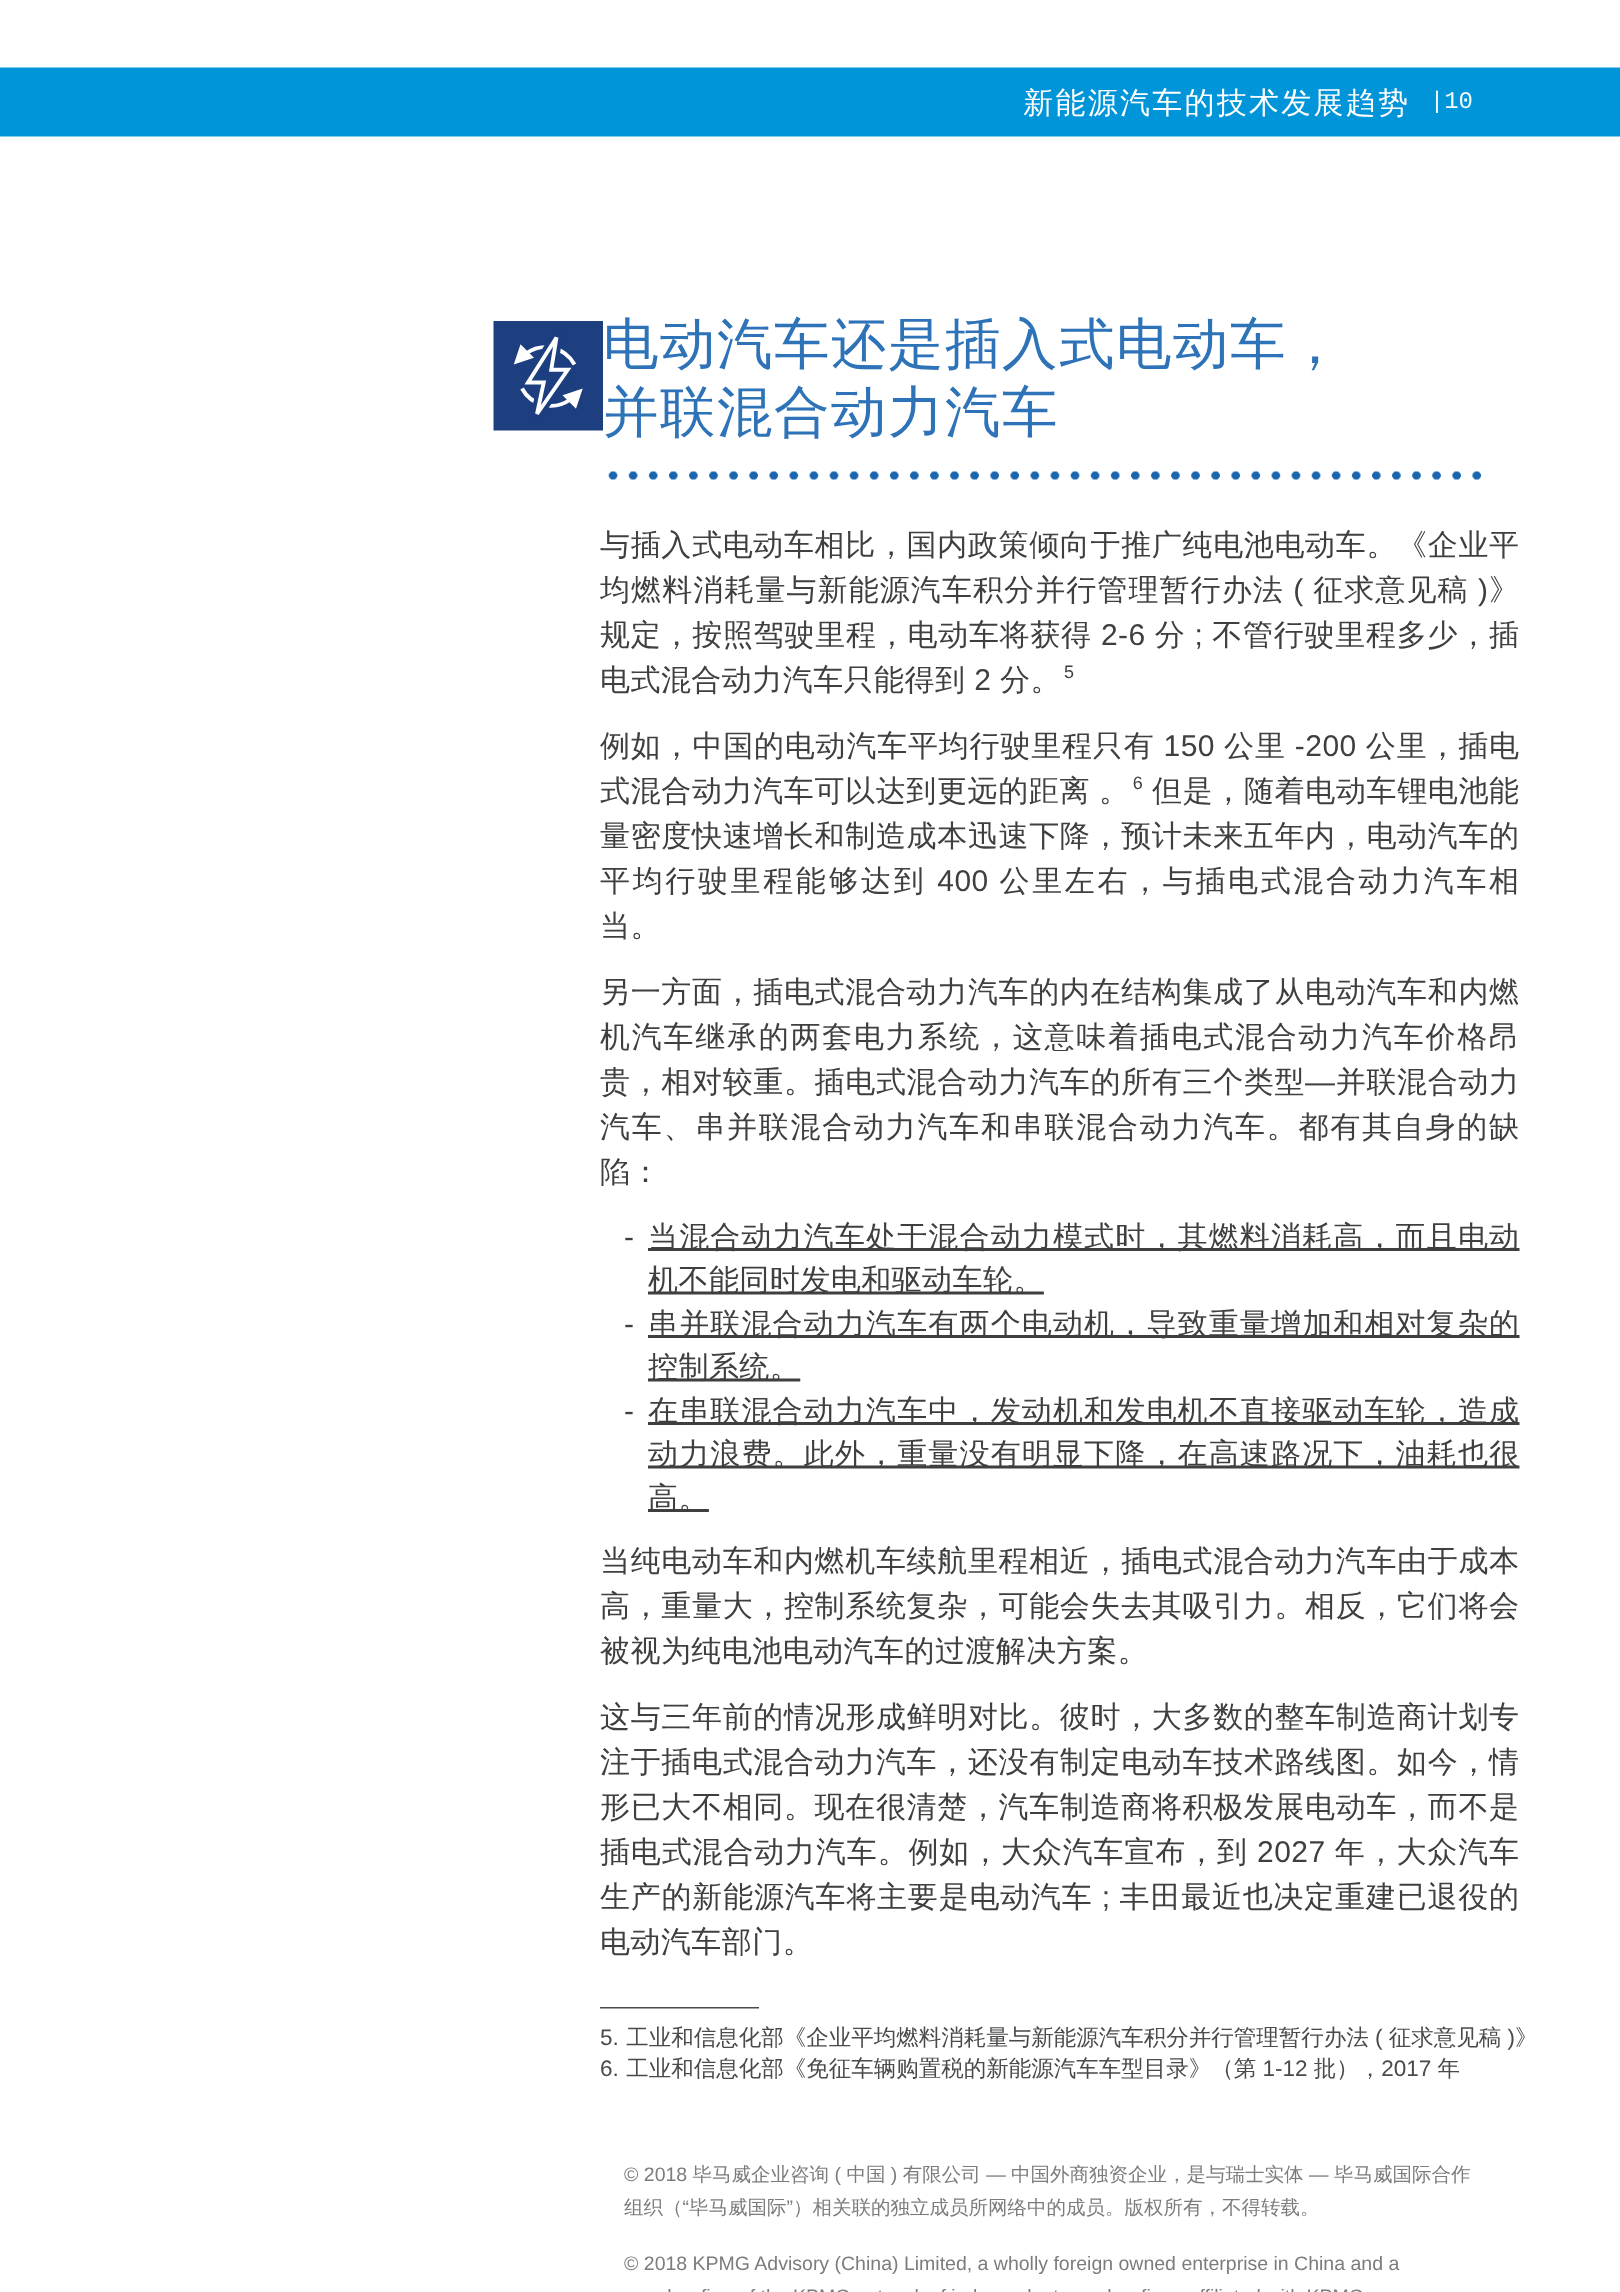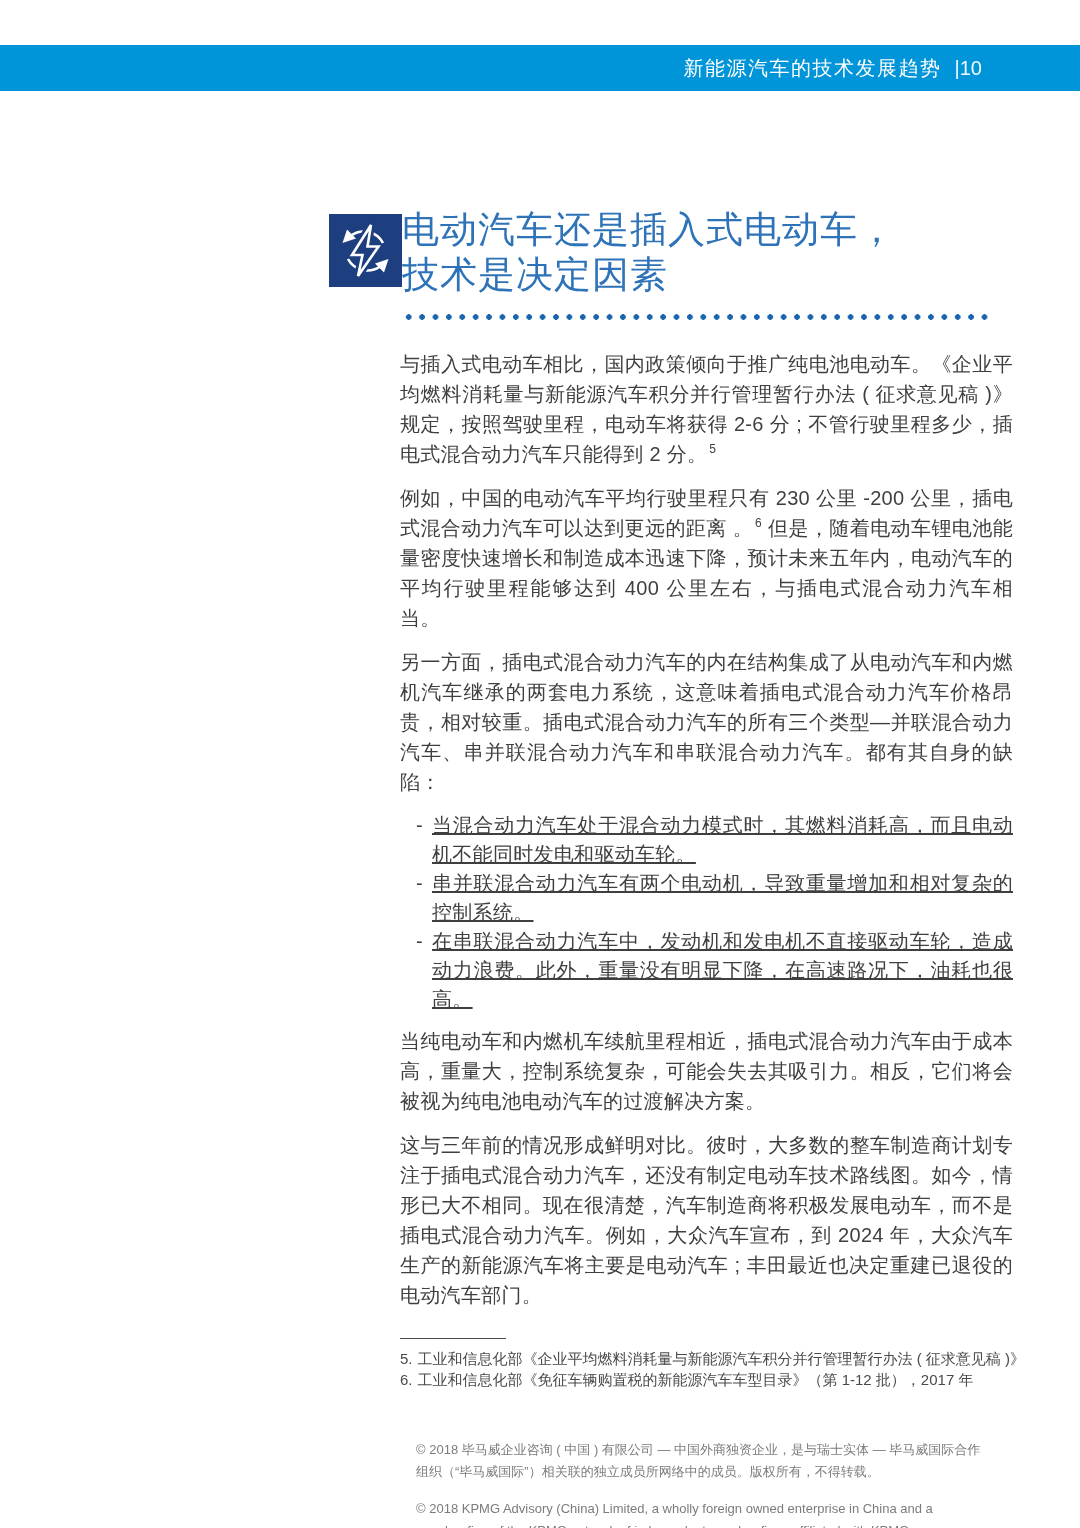--- a/index.html
+++ b/index.html
@@ -19,21 +19,21 @@
     background:#ffffff;overflow:hidden;
   }
   
   .header-bar{
     position:absolute;top:45px;left:0;width:1080px;height:46px;
     background:var(--header-bar);
     display:flex;align-items:center;justify-content:flex-end;
     padding-right:98px;color:#ffffff;
   }
   .header-title{font-size:20px;font-weight:500;letter-spacing:1.5px;}
-  .header-page{font-size:20px;font-weight:300;margin-left:13px;opacity:.95;}
+  .header-page{font-size:16px;font-weight:300;margin-left:13px;opacity:.95;font-family:Liberation Mono, monospace;}
   
   .headline{position:absolute;top:214px;left:329px;display:flex;align-items:flex-start;}
   .headline-icon{width:73px;height:73px;background:var(--icon-bg);flex:0 0 auto;}
   .headline-icon svg{display:block;}
   .headline-text{
     margin-left:0;margin-top:-7px;
     font-size:37px;line-height:45px;font-weight:400;
     color:var(--title-blue);letter-spacing:1px;white-space:nowrap;
   }
   .headline-text .t-line{display:block;}
@@ -97,53 +97,53 @@
             <polygon points="13.5,29 27,24.5 18,15.5"></polygon>
           </g>
         </g>
 
         <path d="M42,11 L23,41 L33.5,41 L29,62 L49.5,32.5 L38.5,32.5 Z" fill="none" stroke="#1d3e7f" stroke-width="8" stroke-linejoin="round"></path>
         <path d="M42,11 L23,41 L33.5,41 L29,62 L49.5,32.5 L38.5,32.5 Z" fill="none" stroke="#ffffff" stroke-width="2.6" stroke-linejoin="miter"></path>
       </svg>
     </div>
     <h1 class="headline-text">
       <span class="t-line">电动汽车还是插入式电动车，</span>
-      <span class="t-line">技术是决定因素</span>
+      <span class="t-line">并联混合动力汽车</span>
     </h1>
   </section>
 
   <div class="dots-separator"></div>
 
   <main class="content">
 
     <p class="para"><span>与插入式电动车相比，国内政策倾向于推广纯电池电动车。《企业平均燃料消耗量与新能源汽车积分并行管理暂行办法 ( 征求意见稿 )》规定，按照驾驶里程，电动车将获得 2-6 分 ; 不管行驶里程多少，插电式混合动力汽车只能得到 2 分。</span><sup>5</sup></p>
 
 
-    <p class="para"><span>例如，中国的电动汽车平均行驶里程只有 230 公里 -200 公里，插电式混合动力汽车可以达到更远的距离 。</span><sup>6</sup><span> 但是，随着电动车锂电池能量密度快速增长和制造成本迅速下降，预计未来五年内，电动汽车的平均行驶里程能够达到 400 公里左右，与插电式混合动力汽车相当。</span></p>
+    <p class="para"><span>例如，中国的电动汽车平均行驶里程只有 150 公里 -200 公里，插电式混合动力汽车可以达到更远的距离 。</span><sup>6</sup><span> 但是，随着电动车锂电池能量密度快速增长和制造成本迅速下降，预计未来五年内，电动汽车的平均行驶里程能够达到 400 公里左右，与插电式混合动力汽车相当。</span></p>
 
     <p class="para"><span>另一方面，插电式混合动力汽车的内在结构集成了从电动汽车和内燃机汽车继承的两套电力系统，这意味着插电式混合动力汽车价格昂贵，相对较重。插电式混合动力汽车的所有三个类型—并联混合动力汽车、串并联混合动力汽车和串联混合动力汽车。都有其自身的缺陷：</span></p>
 
     <ul class="bullets">
       <li class="bullet">
         <span class="bullet-marker">-</span>
         <span class="bullet-text">当混合动力汽车处于混合动力模式时，其燃料消耗高，而且电动机不能同时发电和驱动车轮。</span>
       </li>
       <li class="bullet">
         <span class="bullet-marker">-</span>
         <span class="bullet-text">串并联混合动力汽车有两个电动机，导致重量增加和相对复杂的控制系统。</span>
       </li>
       <li class="bullet">
         <span class="bullet-marker">-</span>
         <span class="bullet-text">在串联混合动力汽车中，发动机和发电机不直接驱动车轮，造成动力浪费。此外，重量没有明显下降，在高速路况下，油耗也很高。</span>
       </li>
     </ul>
 
     <p class="para"><span>当纯电动车和内燃机车续航里程相近，插电式混合动力汽车由于成本高，重量大，控制系统复杂，可能会失去其吸引力。相反，它们将会被视为纯电池电动汽车的过渡解决方案。</span></p>
 
-    <p class="para"><span>这与三年前的情况形成鲜明对比。彼时，大多数的整车制造商计划专注于插电式混合动力汽车，还没有制定电动车技术路线图。如今，情形已大不相同。现在很清楚，汽车制造商将积极发展电动车，而不是插电式混合动力汽车。例如，大众汽车宣布，到 2024 年，大众汽车生产的新能源汽车将主要是电动汽车 ; 丰田最近也决定重建已退役的电动汽车部门。</span></p>
+    <p class="para"><span>这与三年前的情况形成鲜明对比。彼时，大多数的整车制造商计划专注于插电式混合动力汽车，还没有制定电动车技术路线图。如今，情形已大不相同。现在很清楚，汽车制造商将积极发展电动车，而不是插电式混合动力汽车。例如，大众汽车宣布，到 2027 年，大众汽车生产的新能源汽车将主要是电动汽车 ; 丰田最近也决定重建已退役的电动汽车部门。</span></p>
 
   </main>
 
   <div class="footnotes">
     <div class="footnote-rule"></div>
     <div class="footnote">
       <span class="fn-num">5.</span><span class="fn-text">工业和信息化部《企业平均燃料消耗量与新能源汽车积分并行管理暂行办法 ( 征求意见稿 )》</span>
     </div>
     <div class="footnote">
       <span class="fn-num">6.</span><span class="fn-text">工业和信息化部《免征车辆购置税的新能源汽车车型目录》（第 1-12 批），2017 年</span>

